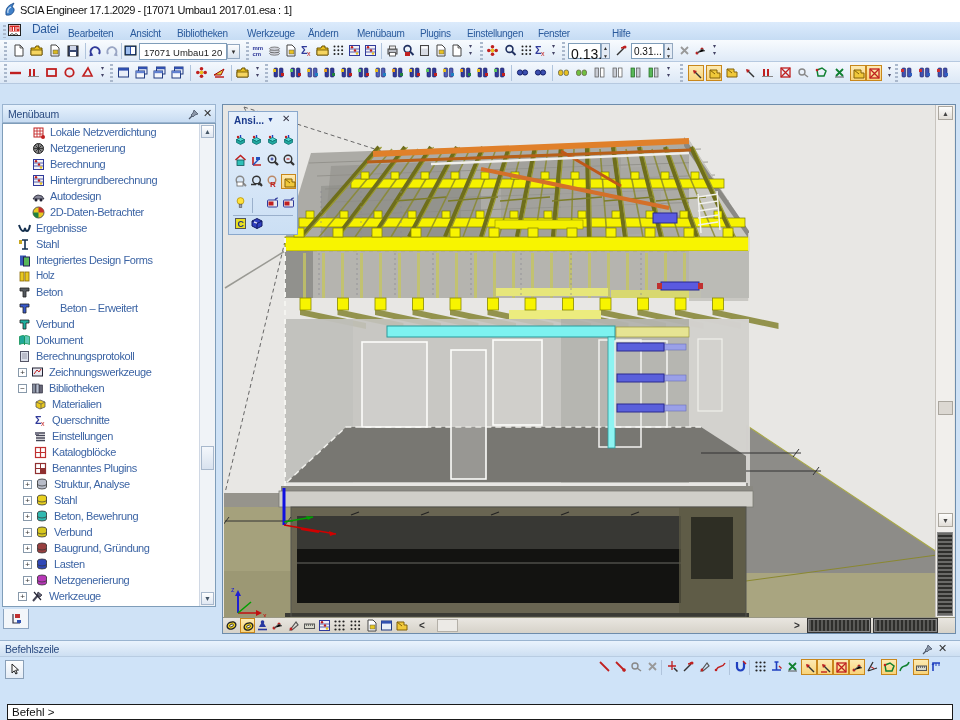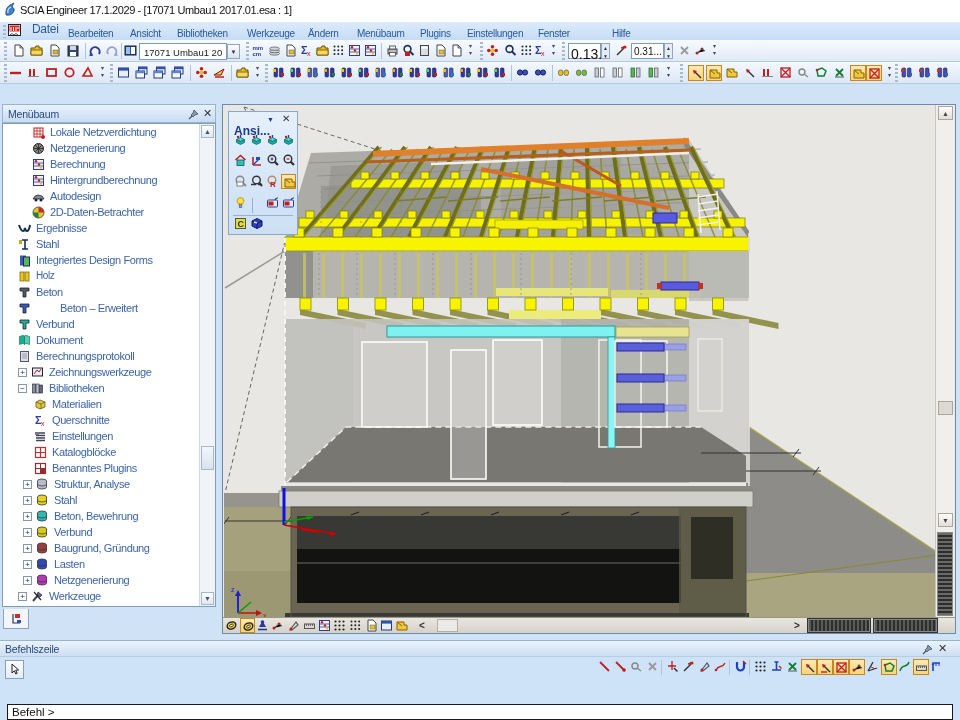--- a/index.html
+++ b/index.html
@@ -1042,21 +1042,21 @@
       <line x1="300" y1="528" x2="318" y2="531" stroke="#d00000" stroke-width="2"></line>
       <line x1="237" y1="612" x2="237" y2="592" stroke="#2020d0" stroke-width="2"></line>
       <polygon points="237,589 234,595 240,595" fill="#2020d0"></polygon>
       <line x1="237" y1="612" x2="258" y2="612" stroke="#c01010" stroke-width="1.5"></line>
       <polygon points="261,612 255,609 255,615" fill="#c01010"></polygon>
       <line x1="237" y1="612" x2="250" y2="601" stroke="#00a000" stroke-width="1.5"></line>
       <text x="230" y="591" font-size="7" fill="#2020d0" font-family="Liberation Sans">z</text>
       <text x="262" y="617" font-size="7" fill="#c01010" font-family="Liberation Sans">x</text>
     </svg>
     <div class="abs" style="left:5px;top:6px;width:70px;height:124px;background:linear-gradient(#e6f0fb,#cbdff4);border:1px solid #8aa8cc;">
-      <div style="position:absolute;left:5px;top:3px;font-size:12px;font-weight:bold;color:#1a3a8c;margin-top:9px;">Ansi...</div>
+      <div style="position:absolute;left:5px;top:3px;font-size:10px;font-weight:bold;color:#1a3a8c;">Ansi...</div>
       <div style="position:absolute;left:38px;top:4px;font-size:7px;color:#1a3a8c;">▼</div>
       <div style="position:absolute;left:53px;top:1px;font-size:10px;color:#334;">✕</div>
       <div style="position:absolute;left:4px;top:20px;width:15px;height:15px;">
         <svg width="13" height="13" viewBox="0 0 13 13" style="position:absolute;left:1px;top:1px">
           <path d="M6.5,2 v3" stroke="#2040c0" stroke-width="1.4"></path>
           <path d="M2.5,6.5 l4,-2 l4,2 l-4,2 z" fill="#50d8d0" stroke="#066" stroke-width="0.7"></path>
           <path d="M2.5,6.5 v3 l4,2 l4,-2 v-3 l-4,2 z" fill="#20a8a0" stroke="#066" stroke-width="0.7"></path>
           <circle cx="4" cy="4" r="1.2" fill="#c02020"></circle>
         </svg>
       </div>

